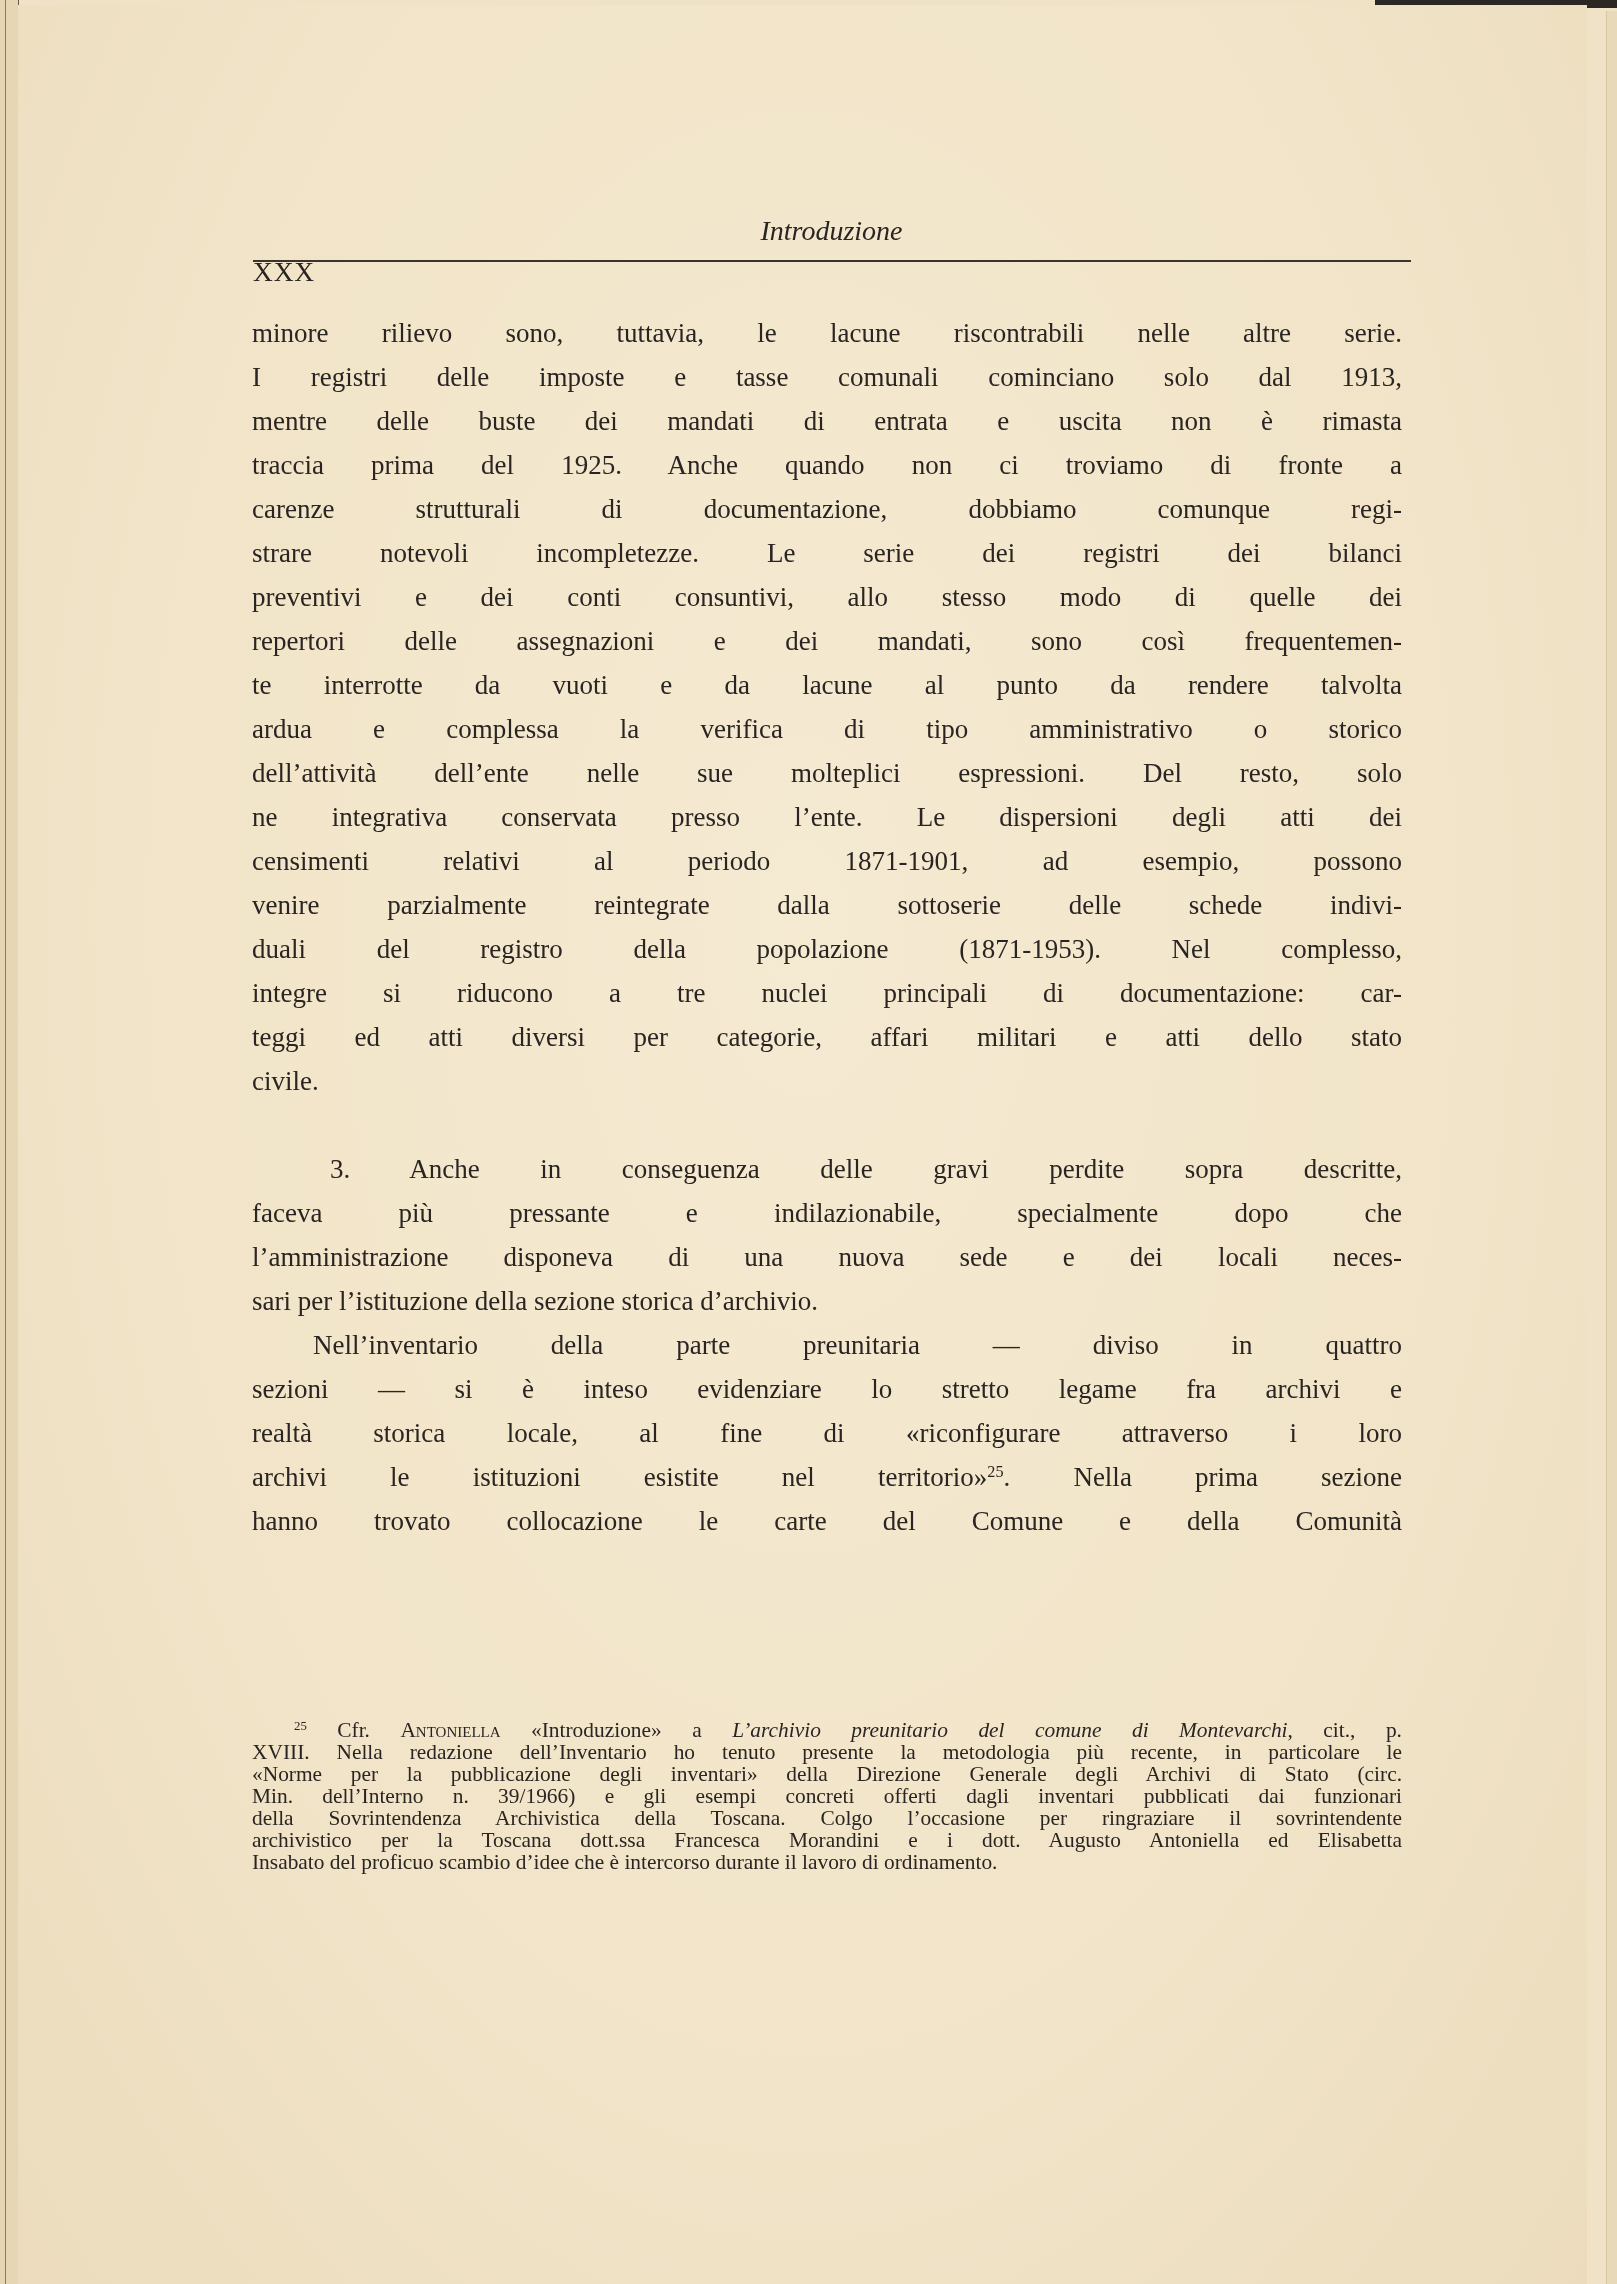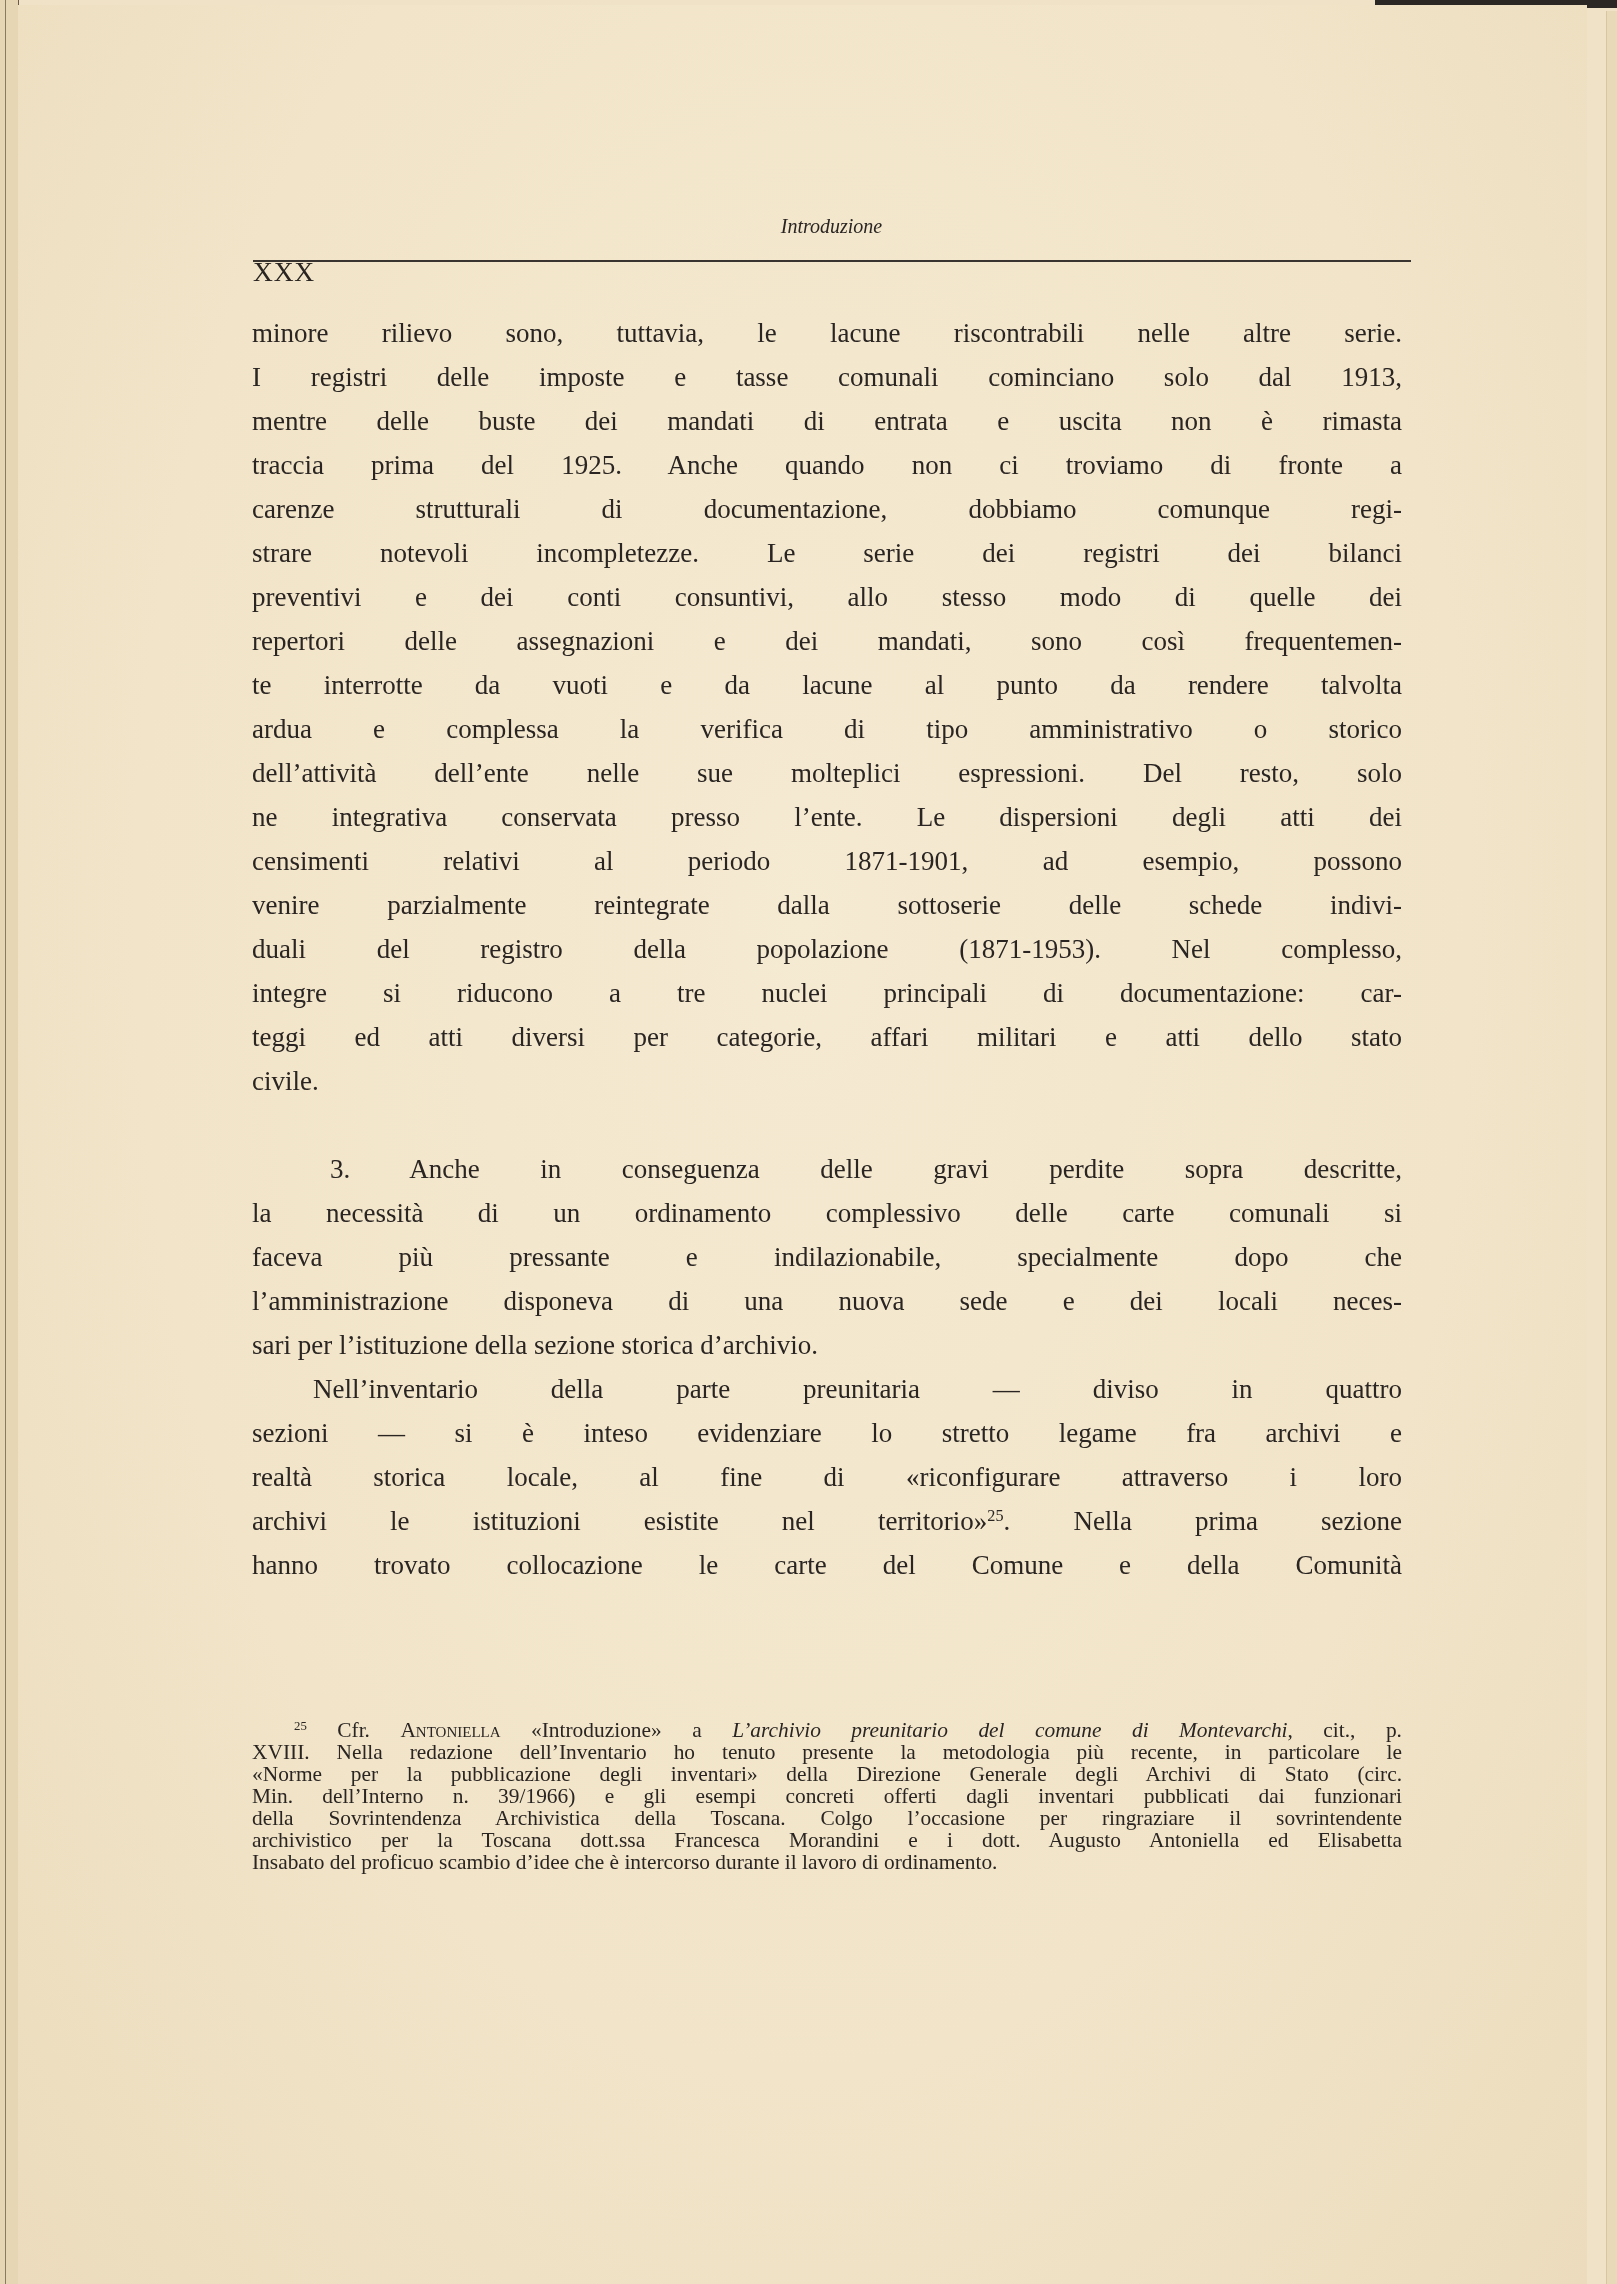--- a/index.html
+++ b/index.html
@@ -14,21 +14,21 @@
     background:#f2e6cc;
     background-image: radial-gradient(ellipse at 50% 40%, #f5ead2 0%, #f1e4c8 60%, #ecdcbd 100%);
   }
   .binding-left { position:absolute; left:0; top:0; width:18px; height:2284px; background:#e7d6b3; border-right:1.6px solid #6b5a45; }
   .binding-left::before { content:""; position:absolute; left:4.9px; top:0; width:1.6px; height:100%; background:#8a7a62; }
   .top-edge { position:absolute; left:1375px; top:0; width:243px; height:8px; background:#2b2724; }
   .right-edge { position:absolute; left:1606px; top:11.3px; width:11.3px; height:2273px; background:#e8d9b8; border-left:0.8px solid #d8c6a0; }
 
   .running-head { position:absolute; left:253px; top:215px; width:1157px; height:40px; }
   .folio { position:absolute; left:0; top:0; font-size:27.5px; letter-spacing:0.8px;margin-top:41px; }
-  .head-title { position:absolute; left:0; width:100%; top:0; text-align:center; font-style:italic; font-size:20px; }
+  .head-title { position:absolute; left:0; width:100%; top:0; text-align:center; font-style:italic; font-size:28px; }
   .head-rule { position:absolute; left:253px; top:260px; width:1158px; height:2.4px; background:#3a3430; }
 
   .body-text { position:absolute; left:252px; top:311px; width:1150px; font-size:27px; line-height:44px; }
   .line { display:block; white-space:nowrap; text-align:justify; text-align-last:justify; }
   .line.last { text-align-last:left; }
   .para-gap { height:44px; }
   .indent { padding-left:61px; }
 
   .footnotes { position:absolute; left:252px; top:1719px; width:1150px; font-size:21.4px; line-height:22px; }
   .fn-line { display:block; white-space:nowrap; text-align:justify; text-align-last:justify; }
@@ -72,21 +72,20 @@
     <span class="line">duali del registro della popolazione (1871-1953). Nel complesso,</span>
     <span class="line">integre si riducono a tre nuclei principali di documentazione: car-</span>
     <span class="line">teggi ed atti diversi per categorie, affari militari e atti dello stato</span>
     <span class="line last">civile.</span>
   </div>
 
   <div class="para-gap"></div>
 
   <div>
     <span class="line indent" style="padding-left:78px;">3.  Anche in conseguenza delle gravi perdite sopra descritte,</span>
-    <span class="line">la necessità di un ordinamento complessivo delle carte comunali si</span>
     <span class="line">faceva più pressante e indilazionabile, specialmente dopo che</span>
     <span class="line">l’amministrazione disponeva di una nuova sede e dei locali neces-</span>
     <span class="line last">sari per l’istituzione della sezione storica d’archivio.</span>
   </div>
 
   <div>
     <span class="line indent">Nell’inventario della parte preunitaria — diviso in quattro</span>
     <span class="line">sezioni — si è inteso evidenziare lo stretto legame fra archivi e</span>
     <span class="line">realtà storica locale, al fine di «riconfigurare attraverso i loro</span>
     <span class="line"><span>archivi le istituzioni esistite nel territorio»</span><sup>25</sup><span>. Nella prima sezione</span></span>

